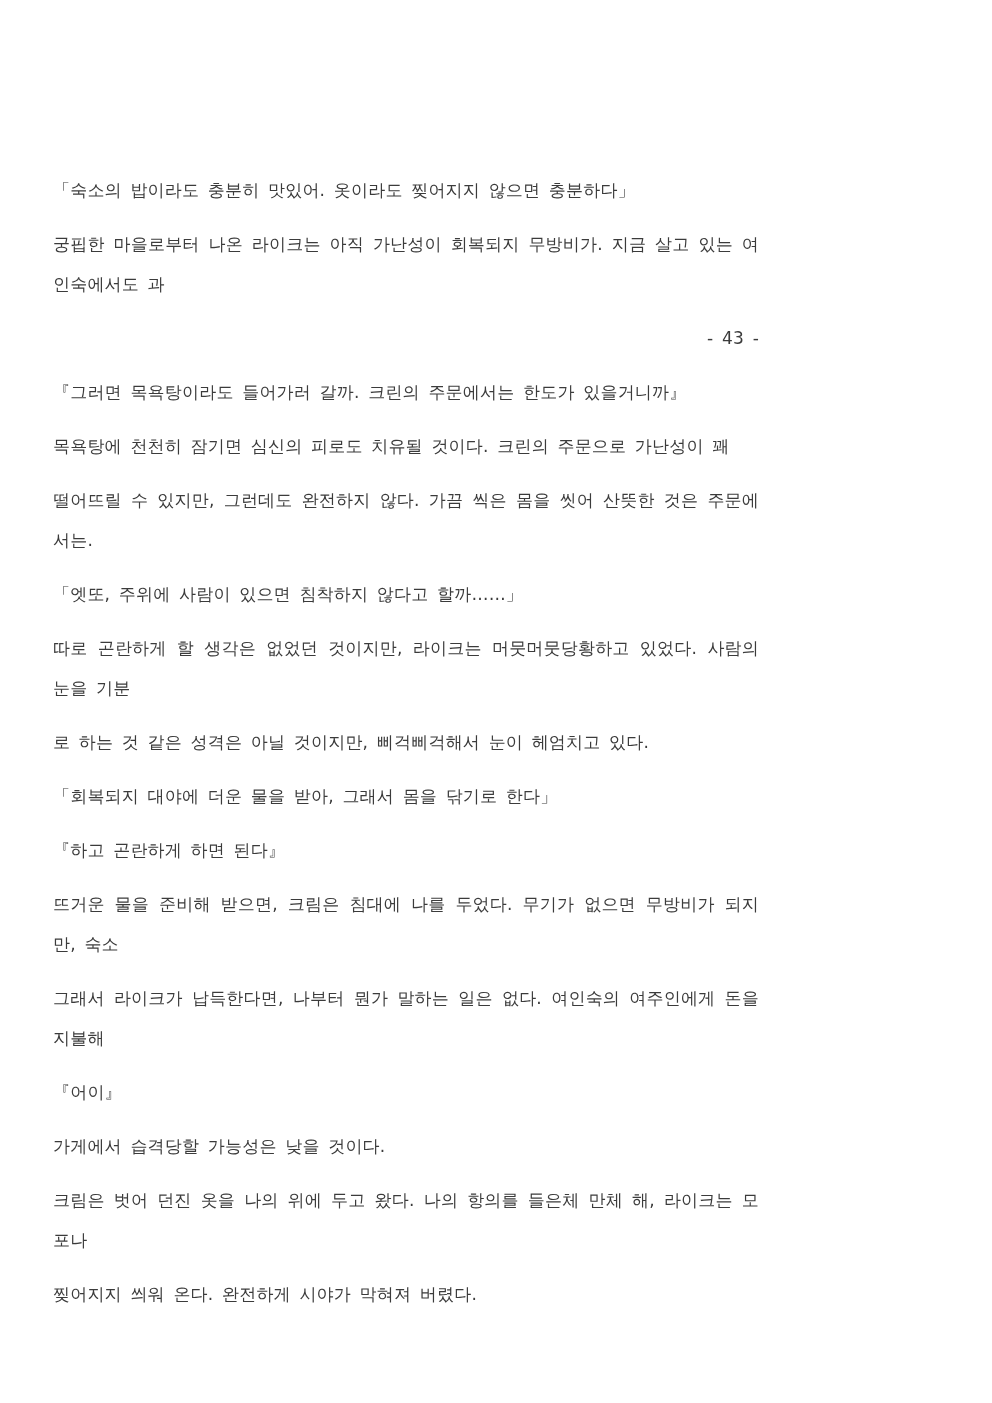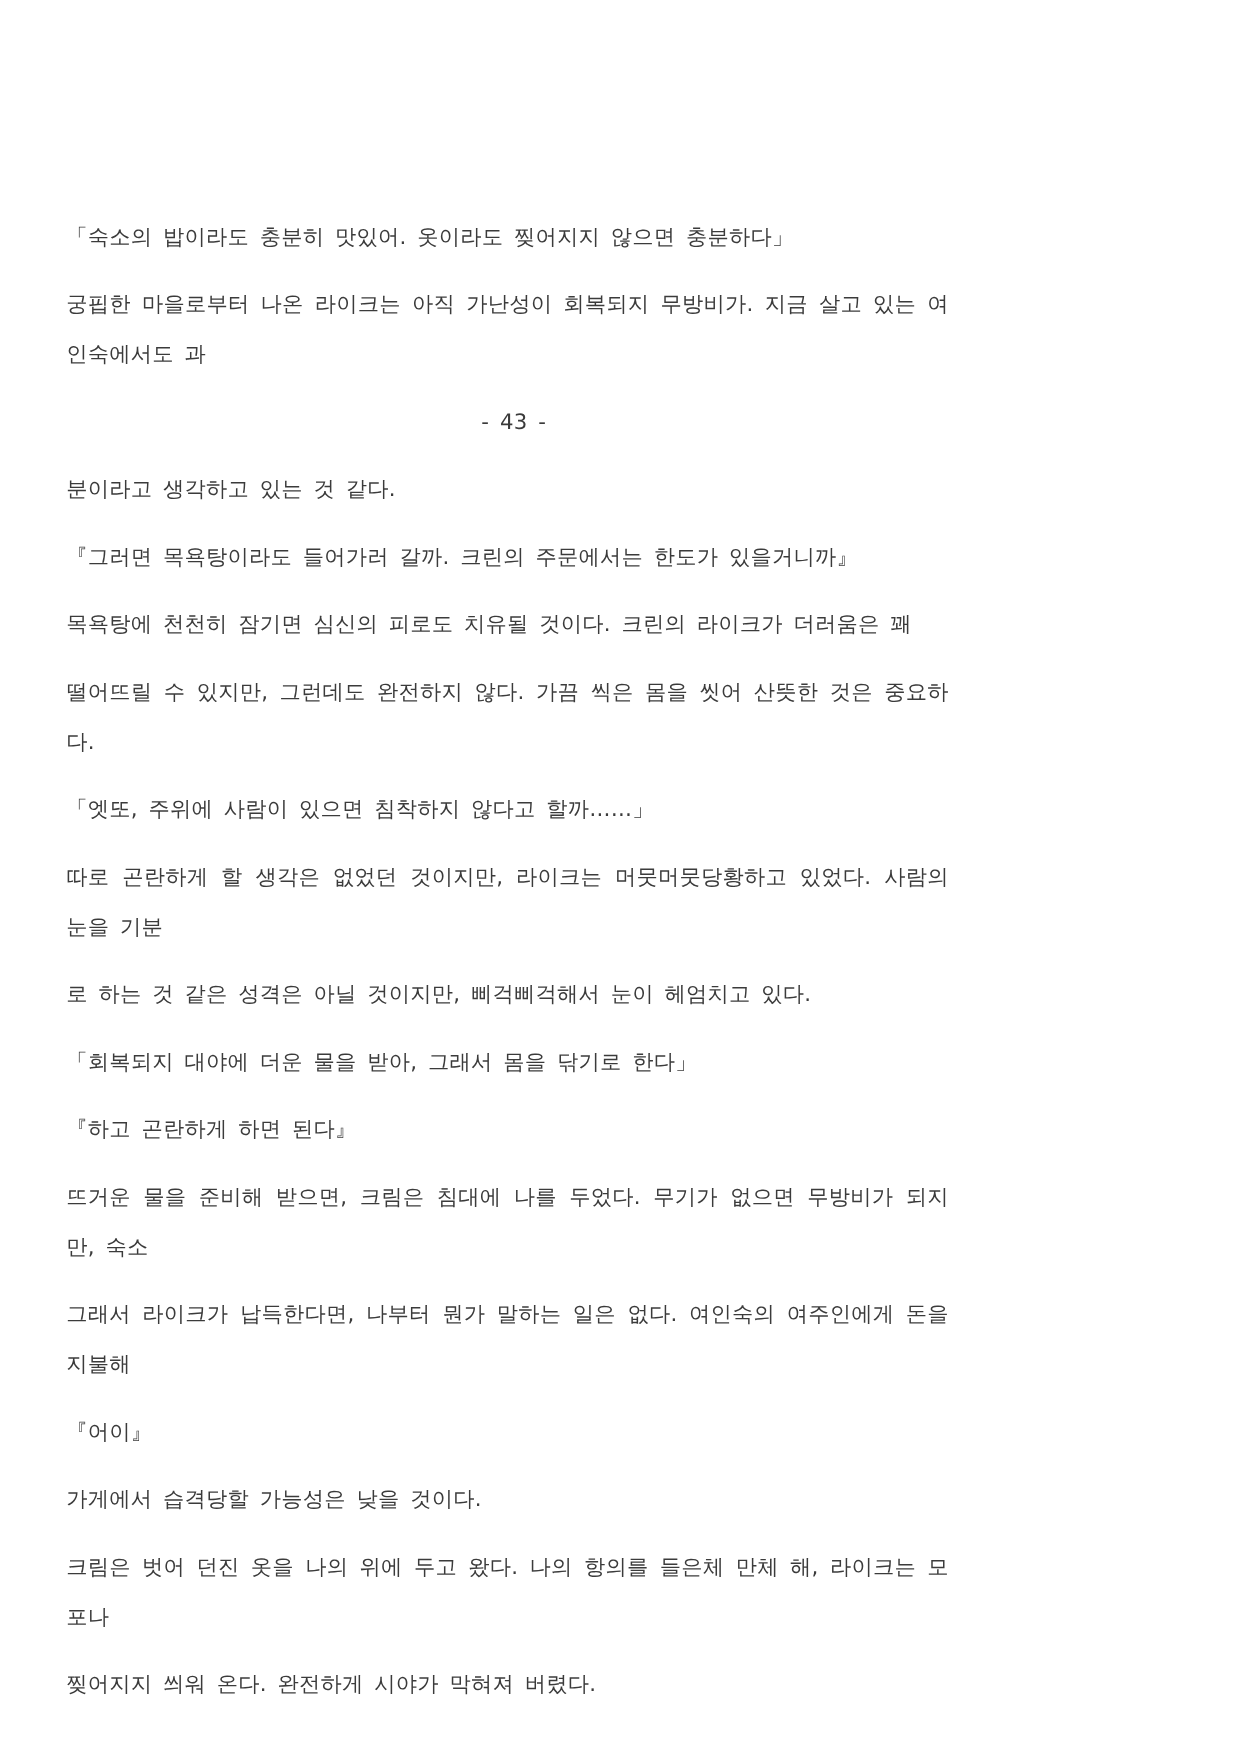--- a/index.html
+++ b/index.html
@@ -28,37 +28,36 @@
     color: #3b3b3b;
     text-align: justify;
     word-spacing: 3px;
     letter-spacing: 0.2px;
     margin: 0 0 14px 0;
     word-break: normal;
     overflow-wrap: break-word;
   }
 
   .doc-text p.page-number {
-    text-align: center;
+    text-align: right;
     word-spacing: 3px;
     margin-left: 10px;
   }
 </style>
 </head>
 <body>
 
 <div class="page">
   <div class="doc-text">
     <p>「숙소의 밥이라도 충분히 맛있어. 옷이라도 찢어지지 않으면 충분하다」</p>
     <p>궁핍한 마을로부터 나온 라이크는 아직 가난성이 회복되지 무방비가. 지금 살고 있는 여인숙에서도 과</p>
     <p class="page-number">- 43 -</p>
-    <p>분이라고 생각하고 있는 것 같다.</p>
     <p>『그러면 목욕탕이라도 들어가러 갈까. 크린의 주문에서는 한도가 있을거니까』</p>
-    <p>목욕탕에 천천히 잠기면 심신의 피로도 치유될 것이다. 크린의 라이크가 더러움은 꽤</p>
-    <p>떨어뜨릴 수 있지만, 그런데도 완전하지 않다. 가끔 씩은 몸을 씻어 산뜻한 것은 중요하다.</p>
+    <p>목욕탕에 천천히 잠기면 심신의 피로도 치유될 것이다. 크린의 주문으로 가난성이 꽤</p>
+    <p>떨어뜨릴 수 있지만, 그런데도 완전하지 않다. 가끔 씩은 몸을 씻어 산뜻한 것은 주문에서는.</p>
     <p>「엣또, 주위에 사람이 있으면 침착하지 않다고 할까……」</p>
     <p>따로 곤란하게 할 생각은 없었던 것이지만, 라이크는 머뭇머뭇당황하고 있었다. 사람의 눈을 기분</p>
     <p>로 하는 것 같은 성격은 아닐 것이지만, 삐걱삐걱해서 눈이 헤엄치고 있다.</p>
     <p>「회복되지 대야에 더운 물을 받아, 그래서 몸을 닦기로 한다」</p>
     <p>『하고 곤란하게 하면 된다』</p>
     <p>뜨거운 물을 준비해 받으면, 크림은 침대에 나를 두었다. 무기가 없으면 무방비가 되지만, 숙소</p>
     <p>그래서 라이크가 납득한다면, 나부터 뭔가 말하는 일은 없다. 여인숙의 여주인에게 돈을 지불해</p>
     <p>『어이』</p>
     <p>가게에서 습격당할 가능성은 낮을 것이다.</p>
     <p>크림은 벗어 던진 옷을 나의 위에 두고 왔다. 나의 항의를 들은체 만체 해, 라이크는 모포나</p>

